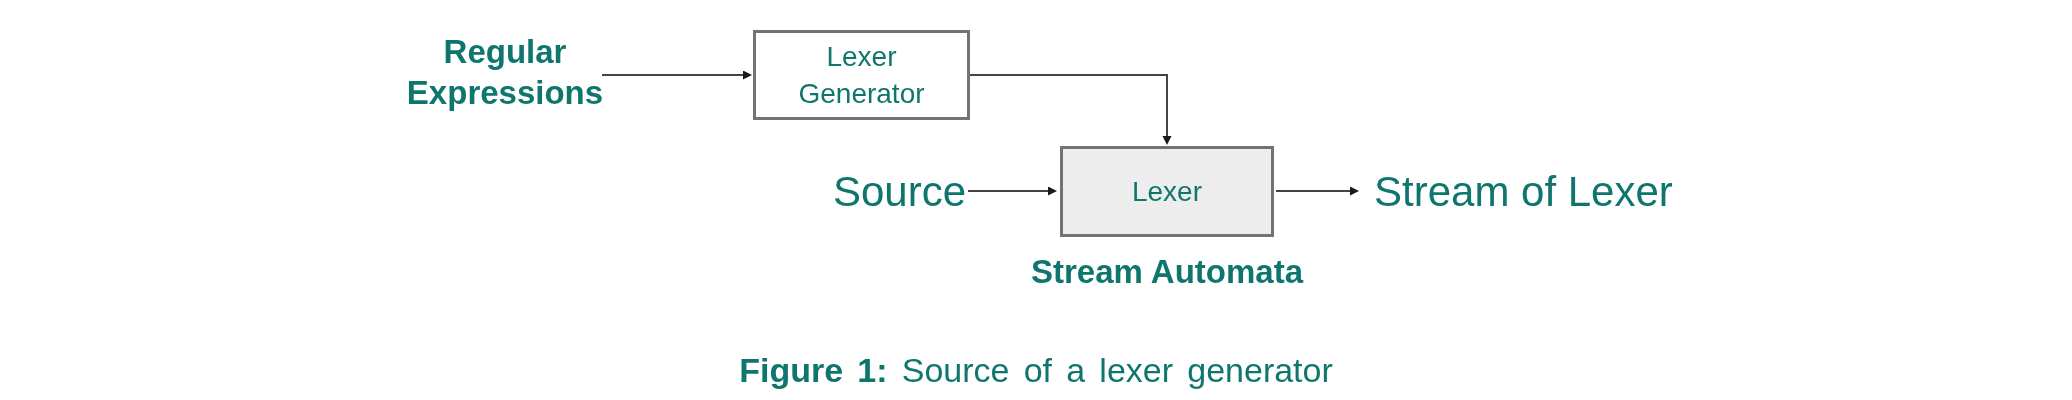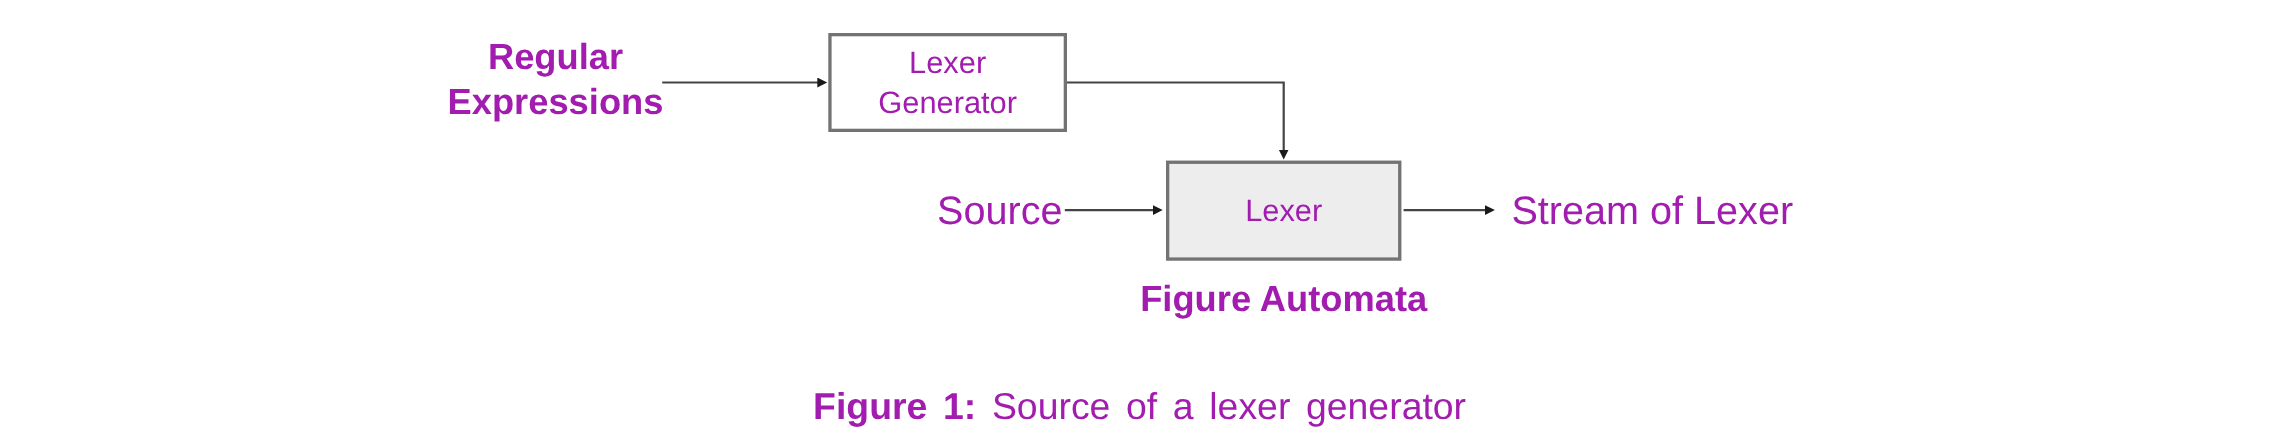--- a/index.html
+++ b/index.html
@@ -6,21 +6,21 @@
     margin: 0;
     padding: 0;
     background: #ffffff;
   }
   .figure-canvas {
     position: relative;
     width: 2072px;
     height: 400px;
     background: #ffffff;
     font-family: "Liberation Sans", sans-serif;
-    color: #a21caf;
+    color: #0f766e;
     overflow: hidden;
   }
   .abs { position: absolute; }
 
   
   .connector-layer {
     position: absolute;
     left: 0; top: 0;
     width: 2072px; height: 400px;
     pointer-events: none;
@@ -46,21 +46,21 @@
   }
   .node-box.shaded { background: #ededed; }
   .node-box .box-label span { display: block; }
 
   .generator-box { left: 753px; top: 30px; width: 217px; height: 90px; }
   .lexer-box     { left: 1060px; top: 146px; width: 214px; height: 91px; }
 
   
   .free-label {
     position: absolute;
-    font-size: 36px;
+    font-size: 42px;
     line-height: 40px;
     white-space: nowrap;
   }
   .free-label.bold { font-weight: bold; }
 
   .regex-label {
     left: 370px; top: 31px; width: 270px;
     text-align: center;
     font-weight: bold;
     font-size: 33px;
@@ -115,19 +115,19 @@
   </div>
 
   <div class="free-label source-label">Source</div>
 
   <div class="node-box shaded lexer-box">
     <div class="box-label">Lexer</div>
   </div>
 
   <div class="free-label stream-label">Stream of Lexer</div>
 
-  <div class="free-label bold finite-label">Figure Automata</div>
+  <div class="free-label bold finite-label">Stream Automata</div>
 
   <div class="caption">
     <span class="caption-label">Figure 1:</span><span> Source of a lexer generator</span>
   </div>
 
 </div>
 
 </body></html>

